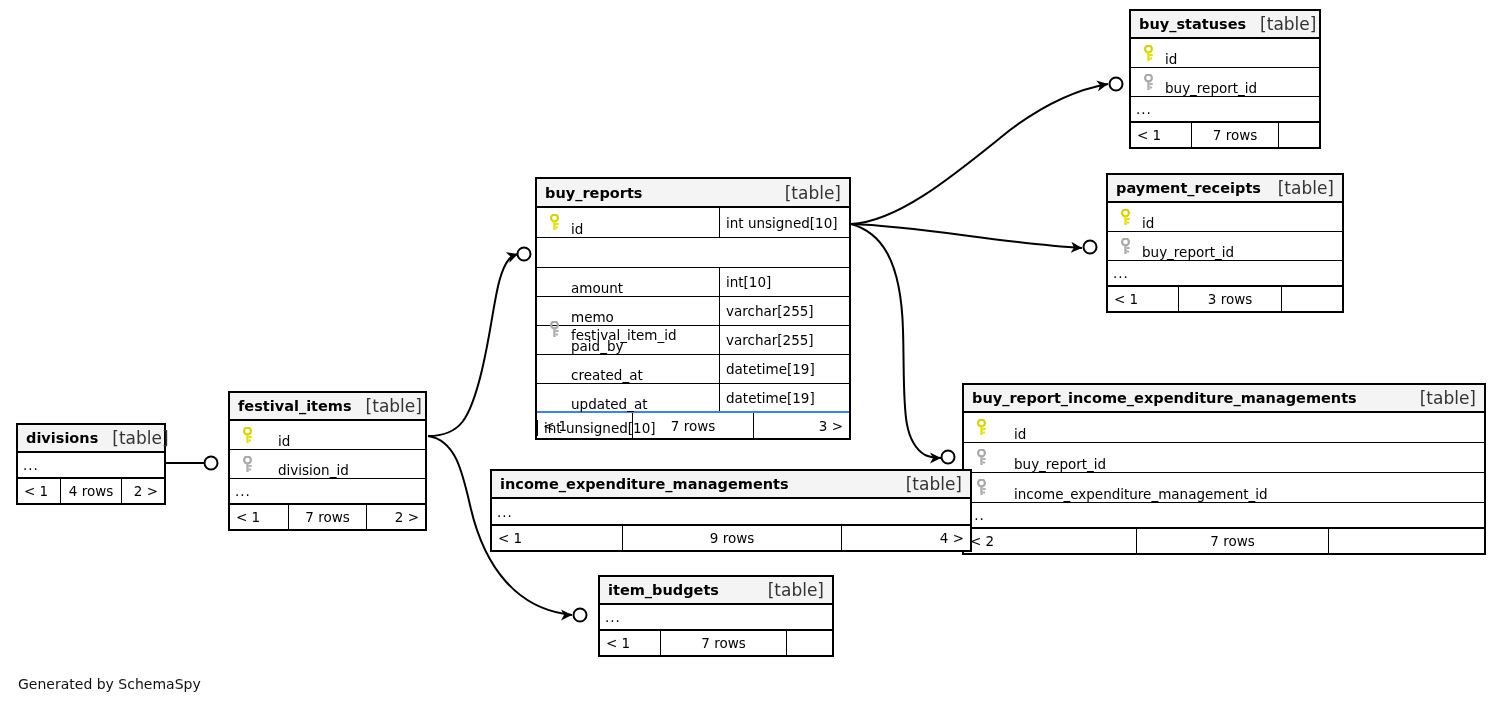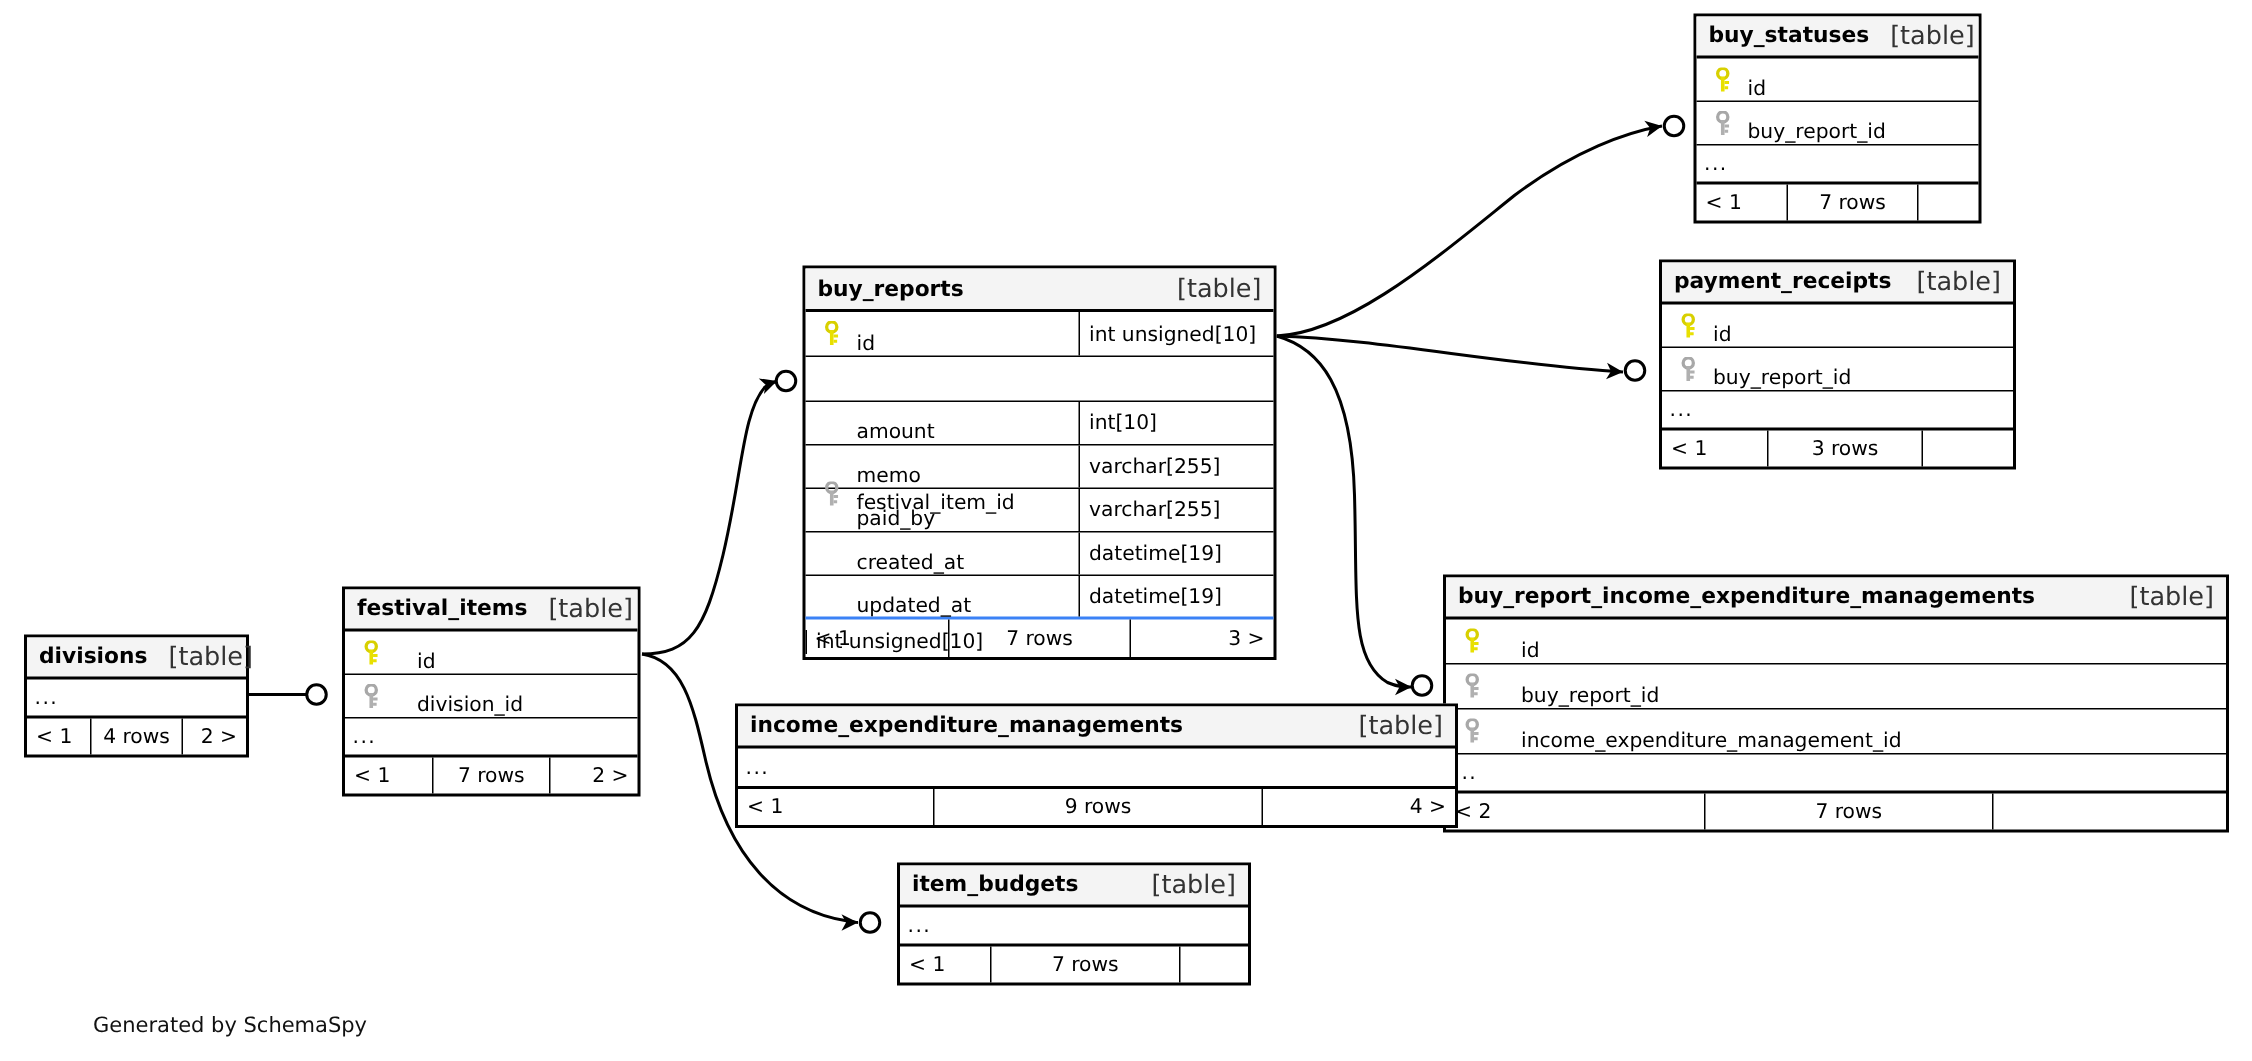--- a/index.html
+++ b/index.html
@@ -112,21 +112,20 @@
   .footer-cell.c2 { justify-content: center; border-left: 1px solid #000; border-right: 1px solid #000; }
   .footer-cell.c3 { justify-content: flex-end; }
 
   .credit {
     position: absolute;
     left: 18px;
     top: 676px;
     font-size: 14px;
     color: #111;
     z-index: 3;
-    margin-left: 44px;
   }
 </style>
 </head>
 <body>
 
 <div id="canvas">
 
   <svg class="edges" viewBox="0 0 1501 707">
     <defs>
       <marker id="crow" markerWidth="14" markerHeight="14" refX="13" refY="7" orient="auto" markerUnits="userSpaceOnUse">

